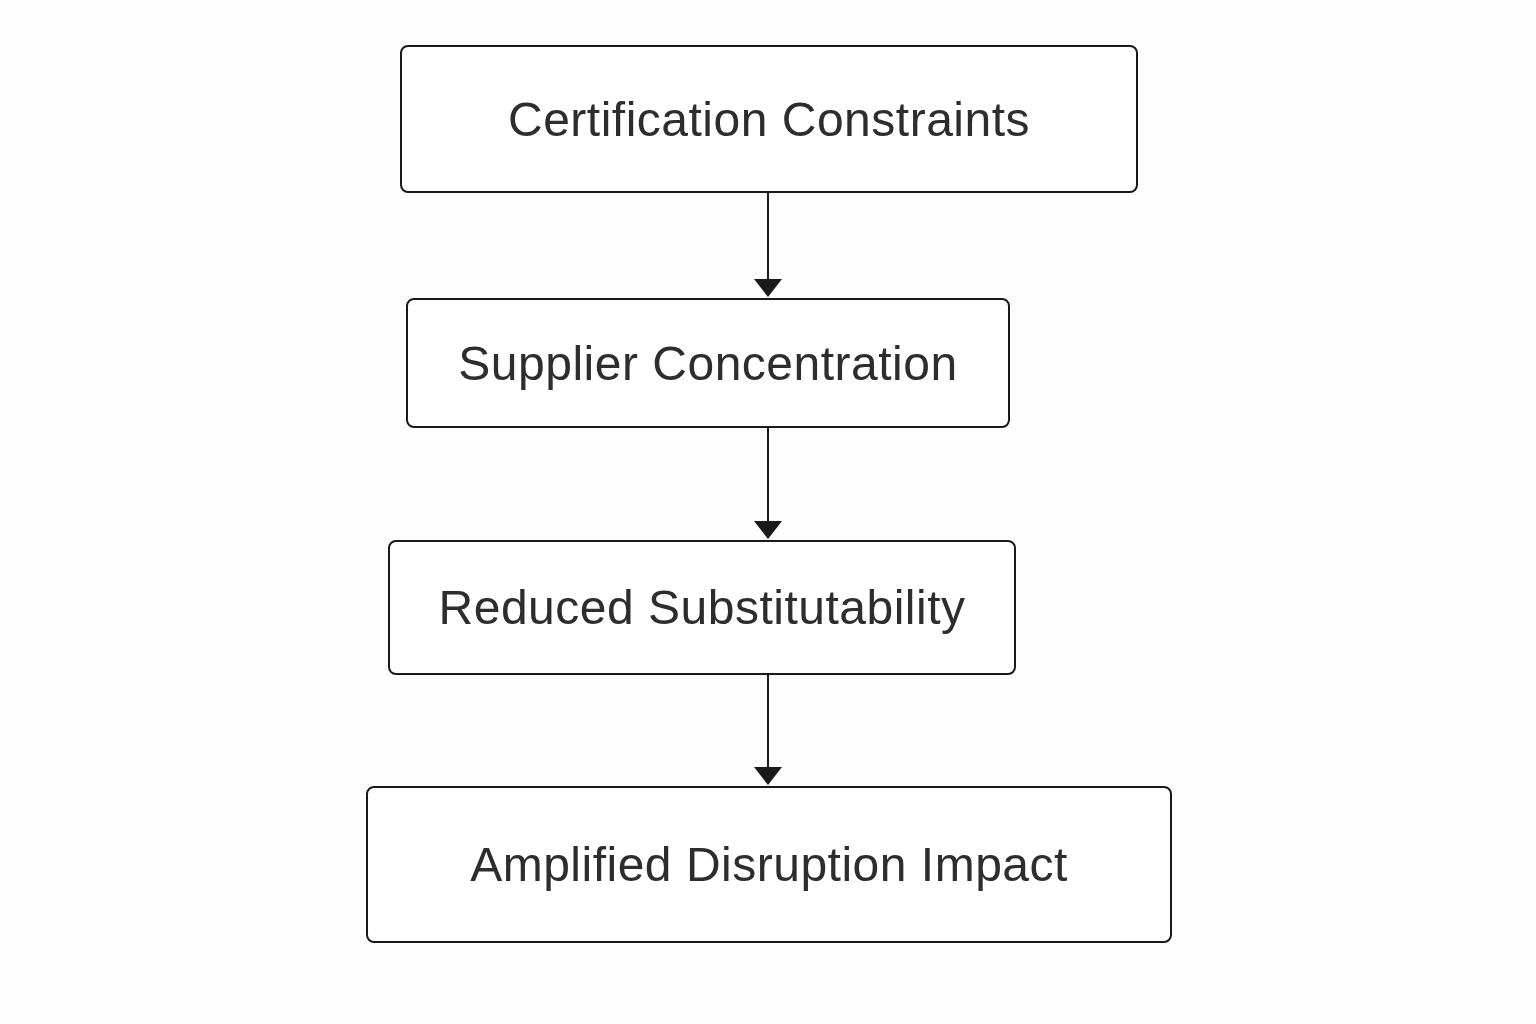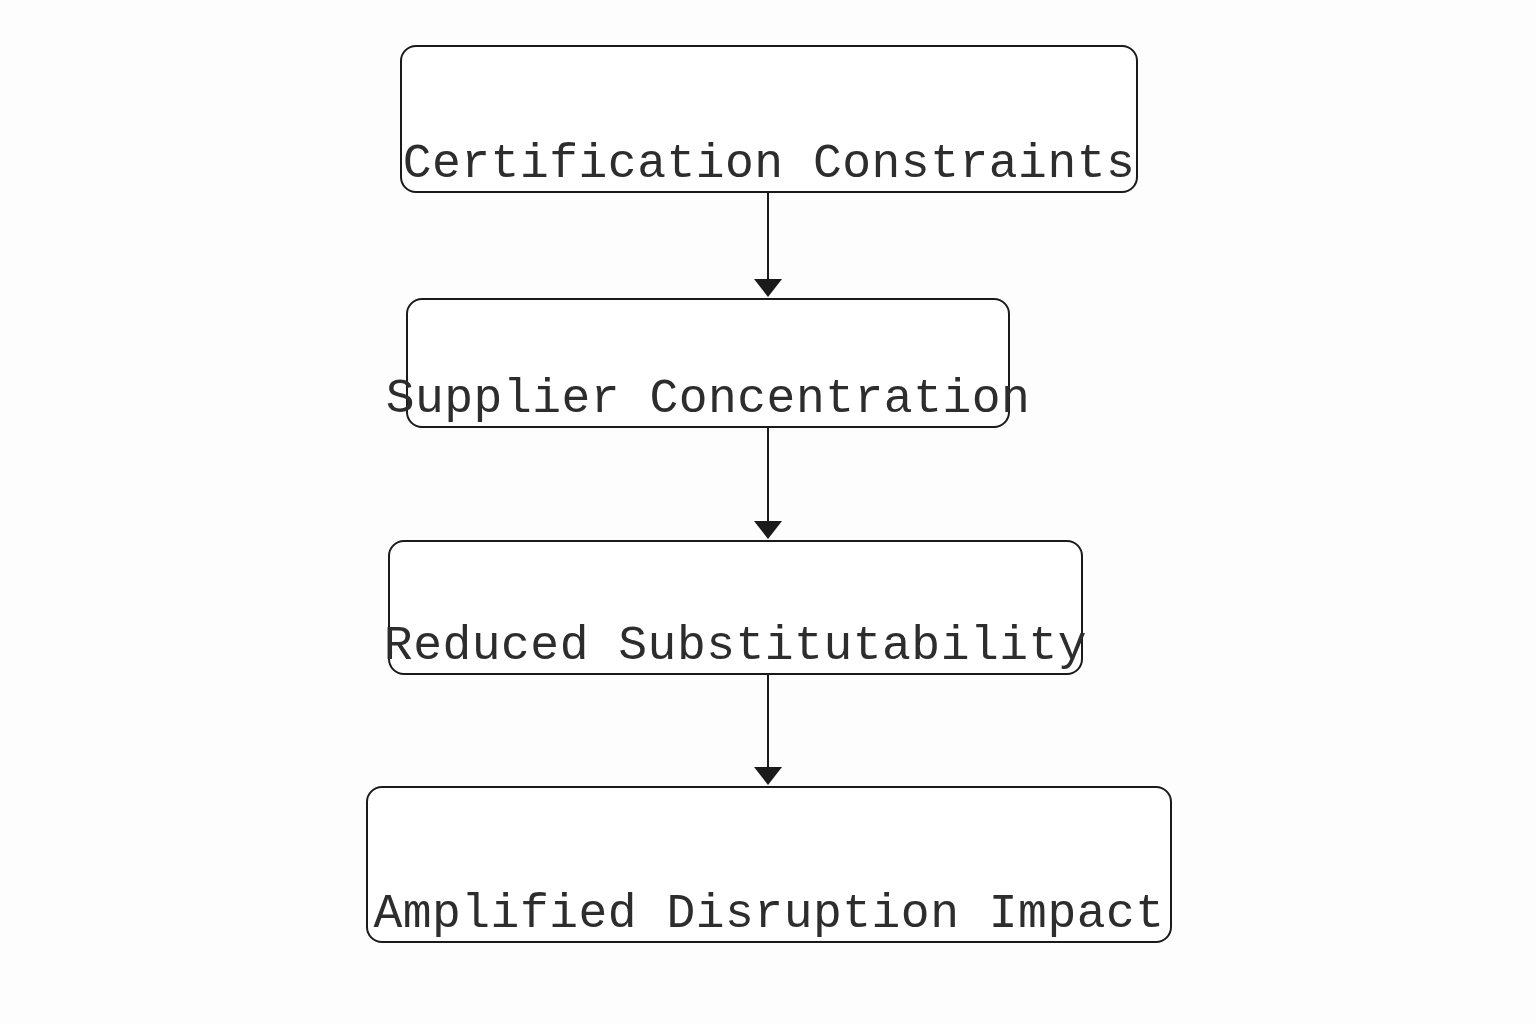--- a/index.html
+++ b/index.html
@@ -13,34 +13,33 @@
     height: 1024px;
     background: #fdfdfd;
     font-family: "Liberation Sans", "DejaVu Sans", sans-serif;
     overflow: hidden;
   }
   .node {
     position: absolute;
     box-sizing: border-box;
     background: #ffffff;
     border: 2px solid #1a1a1a;
-    border-radius: 16px;
+    border-radius: 8px;
     display: flex;
-    align-items: flex-end;
+    align-items: center;
     justify-content: center;
     font-size: 48px;
     font-weight: 400;
     color: #2d2d2d;
     letter-spacing: 0.5px;
     white-space: nowrap;
-    font-family: Liberation Mono, monospace;
   }
   .node-1 { left: 400px; top: 45px;  width: 738px; height: 148px; }
   .node-2 { left: 406px; top: 298px; width: 604px; height: 130px; }
-  .node-3 { left: 388px; top: 540px; width: 695px; height: 135px; }
+  .node-3 { left: 388px; top: 540px; width: 628px; height: 135px; }
   .node-4 { left: 366px; top: 786px; width: 806px; height: 157px; }
 
   .arrow {
     position: absolute;
     left: 754px;            
     width: 28px;
     display: flex;
     flex-direction: column;
     align-items: center;
   }

